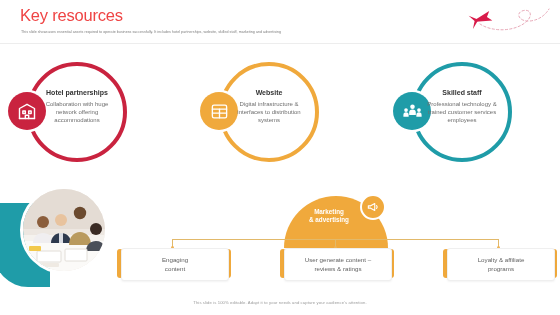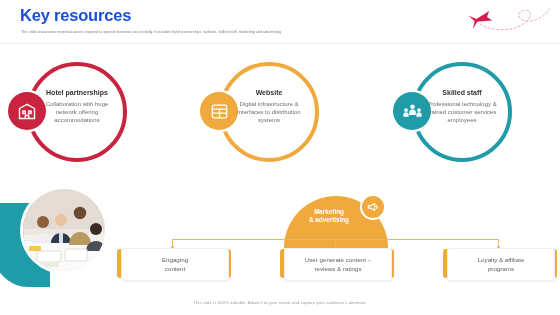--- a/index.html
+++ b/index.html
@@ -9,21 +9,21 @@
     font-family:"Liberation Sans", sans-serif;
     color:#3c3c3c;
     position:relative;
   }
   .slide{position:absolute;inset:0;background:#fff;}
 
   
   .header{position:absolute;left:0;top:0;width:560px;height:44px;}
   .title{
     position:absolute;left:20px;top:6px;
-    font-size:16.5px;font-weight:700;letter-spacing:-.2px;color:#1d4ed8;
+    font-size:16.5px;font-weight:400;letter-spacing:-.2px;color:#ef4444;
   }
   .subtitle{
     position:absolute;left:21px;top:30px;width:420px;
     font-size:3.6px;line-height:5px;color:#7c7c7c;letter-spacing:.05px;
     white-space:nowrap;
   }
   .hdr-rule{
     position:absolute;left:0;top:43px;width:560px;height:1px;background:#ededed;
   }
 

